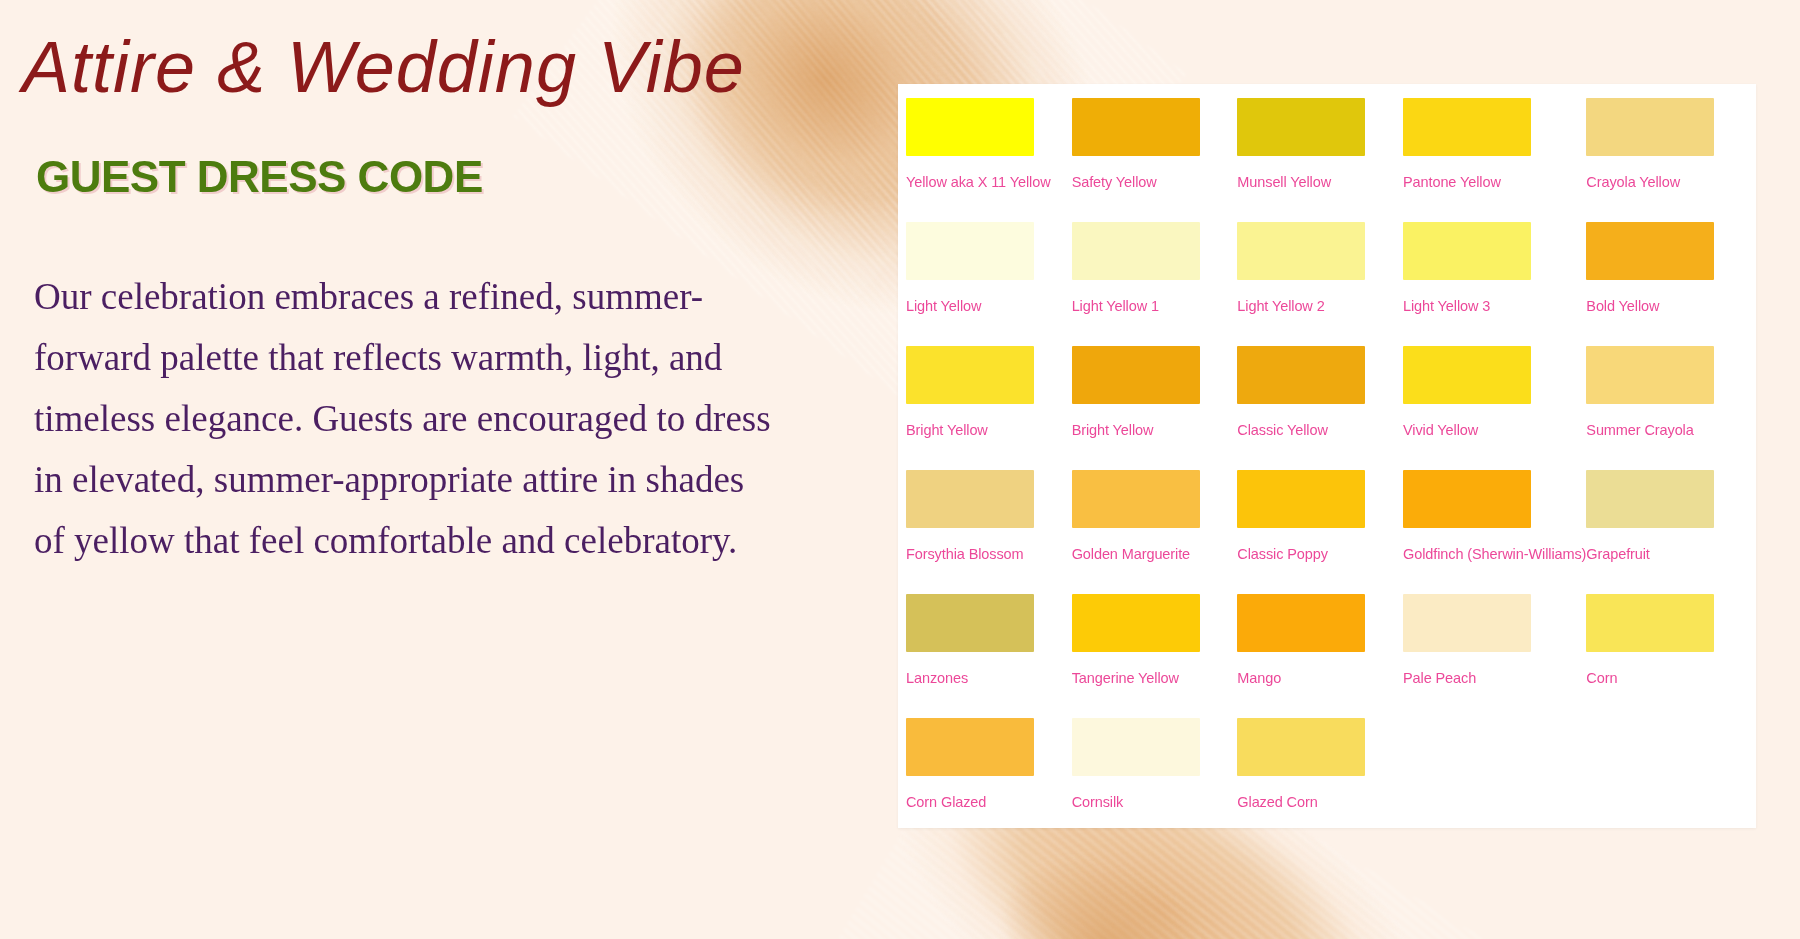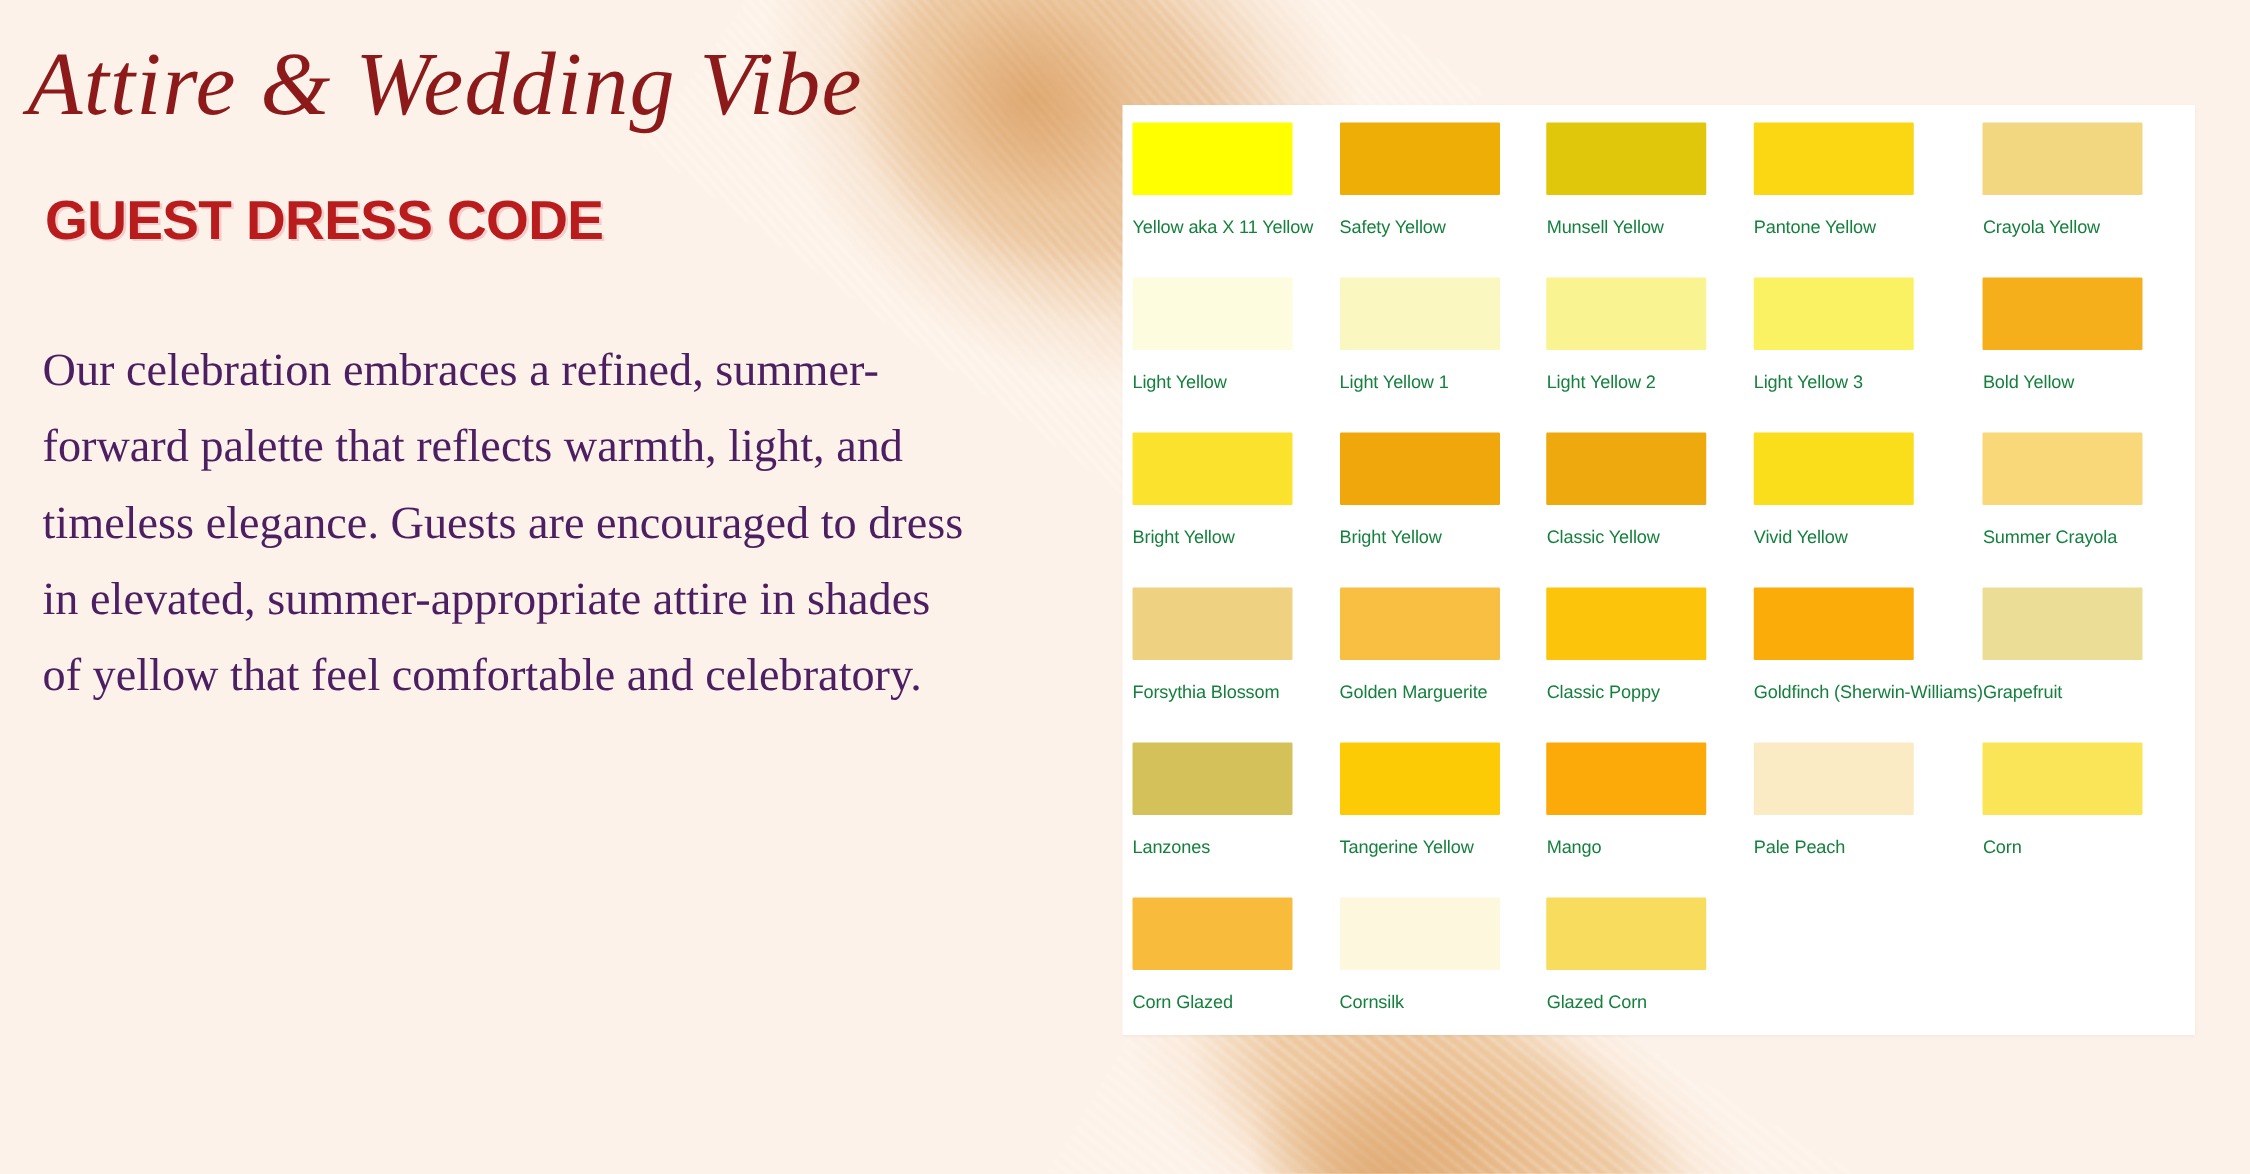--- a/index.html
+++ b/index.html
@@ -42,21 +42,21 @@
     transform:rotate(33deg);
     background:radial-gradient(ellipse 50% 50% at 50% 50%, rgba(219,161,101,.75) 0%, rgba(253,242,233,0) 80%);
     filter:blur(3px);
   }
 
   
   #left-col{position:absolute;left:0;top:0;width:880px;height:939px;}
 
   #page-title{
     position:absolute;left:22px;top:30px;
-    font-family:Liberation Serif, serif;
+    font-family:Liberation Sans, sans-serif;
     font-style:italic;
     font-size:72px;
     line-height:1.05;
     color:#8C1A1A;
     letter-spacing:1px;
     white-space:nowrap;
   }
 
   #section-heading{
     position:absolute;left:36px;top:152px;
@@ -93,36 +93,36 @@
   }
   .swatch-cell{position:relative;padding:14px 0 0 0;}
   .swatch-chip{
     width:128px;height:58px;
     border-radius:1px;
   }
   .swatch-label{
     margin-top:18px;
     font-family:"Liberation Sans", sans-serif;
     font-size:14.5px;
-    color:#15803d;
+    color:#ec4899;
     white-space:nowrap;
     letter-spacing:-0.1px;
   }
 </style>
 </head>
 <body style="background: rgb(253, 242, 233);">
 
 <div class="brush" id="brush-top"></div>
 <div class="brush" id="brush-top-2"></div>
 <div class="brush" id="brush-bottom"></div>
 <div class="brush" id="brush-bottom-2"></div>
 
 <div id="left-col">
   <div id="page-title" style="color: rgb(140, 26, 26);">Attire &amp; Wedding Vibe</div>
-  <div id="section-heading" style="color: #b91c1c;">GUEST DRESS CODE</div>
+  <div id="section-heading" style="color: #4d7c0f;">GUEST DRESS CODE</div>
   <div id="body-paragraph" style="color: rgb(75, 31, 98);">Our celebration embraces a refined, summer-forward palette that reflects warmth, light, and timeless elegance. Guests are encouraged to dress in elevated, summer-appropriate attire in shades of yellow that feel comfortable and celebratory.</div>
 </div>
 
 <div id="palette-card" style="background: rgb(255, 255, 255);">
   <div id="swatch-grid">
       <div class="swatch-cell">
         <div class="swatch-chip" style="background: rgb(255, 255, 0);"></div>
         <div class="swatch-label">Yellow aka X 11 Yellow</div>
       </div>
       <div class="swatch-cell">

